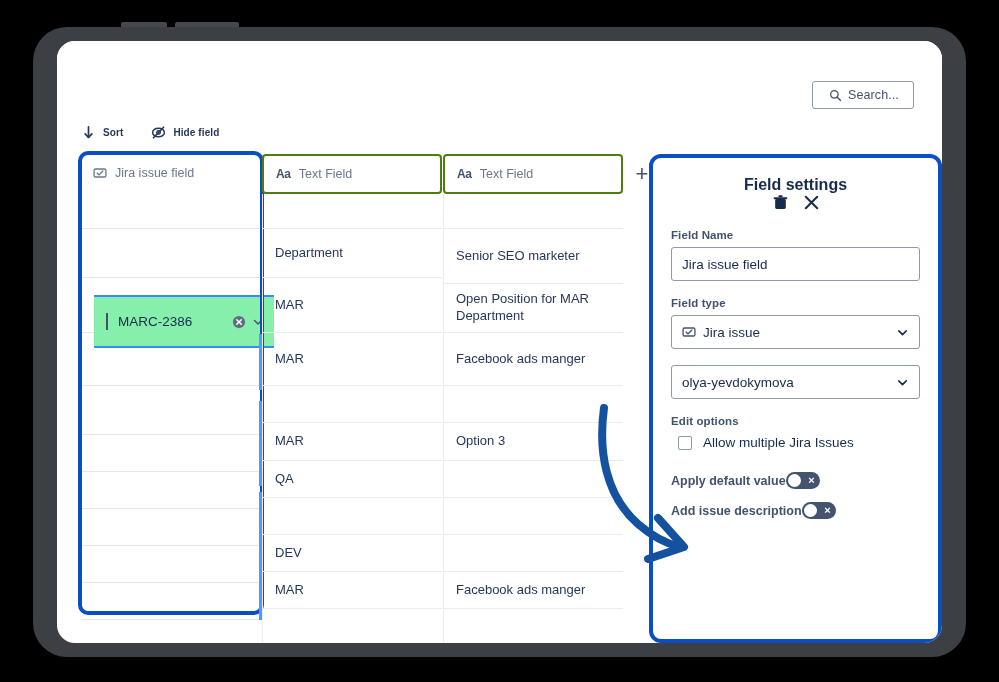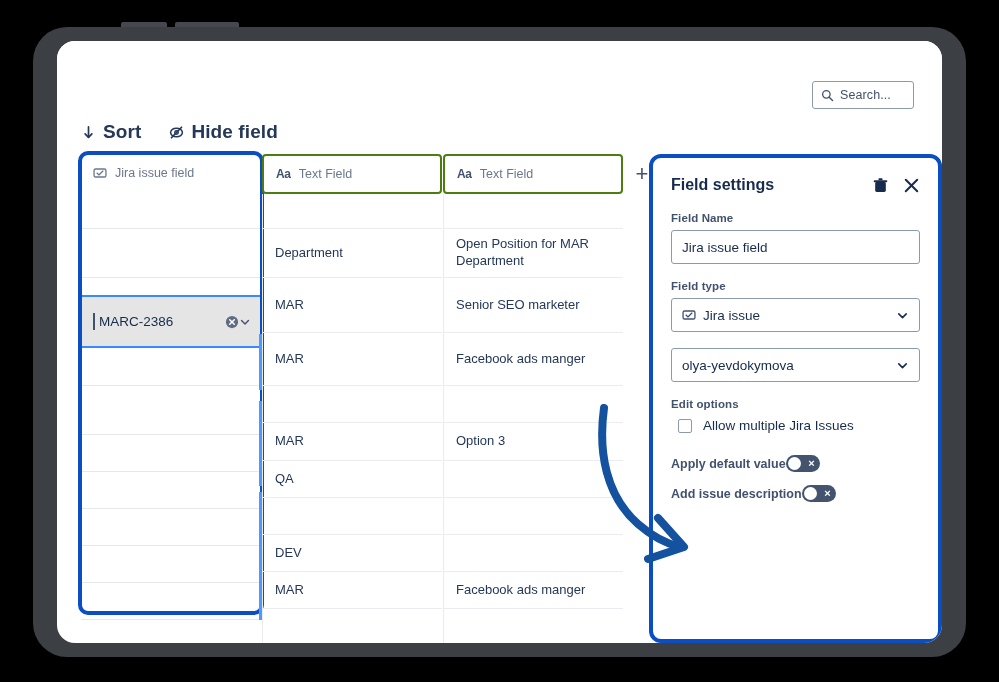--- a/index.html
+++ b/index.html
@@ -46,39 +46,39 @@
     position: absolute; left: 0; top: 0;
     width: 885px; height: 72px;
     background: #fff;
   }
   #search-box {
     position: absolute; right: 28px; top: 40px;
     width: 102px; height: 28px;
     border: 1px solid #8c9bab;
     border-radius: 3px;
     display: flex; align-items: center;
-    padding: 0 8px; gap: 6px;
+    padding: 0 16px; gap: 6px;
     background: #fff;
   }
   #search-box .ph {
     font-size: 12.5px; color: #42526e;
     letter-spacing: .1px; white-space: nowrap;
   }
   .mag { width: 13px; height: 13px; flex: 0 0 auto; }
 
   
   #toolbar {
     position: absolute; left: 0; top: 76px;
     height: 30px; width: 885px;
     display: flex; align-items: center;
     padding-left: 24px; gap: 28px;
   }
   .tb-btn {
     display: flex; align-items: center; gap: 7px;
-    font-size: 19px; font-weight: bold; color: #253858;
+    font-size: 10px; font-weight: bold; color: #253858;
     cursor: pointer; letter-spacing: .1px;
   }
   .tb-ico { width: 15px; height: 15px; display: block; }
 
   
   #grid {
     position: absolute; left: 24px; top: 113px;
     width: 861px; height: 489px;
   }
   .col { position: absolute; top: 0; }
@@ -122,27 +122,27 @@
   #col-a-outline {
     position: absolute; left: -3px; top: -3px;
     width: 186px; height: 464px;
     border: 4px solid #0b4ec1;
     border-radius: 10px;
     pointer-events: none;
   }
 
   
   #jira-cell {
-    position: absolute; left: 0; top: 141px;
+    position: absolute; left: 13px; top: 141px;
     width: 180px; height: 53px;
-    background: #e5e5e5;
+    background: #86efac;
     border-top: 2px solid #388bff;
     border-bottom: 2px solid #388bff;
     display: flex; align-items: center;
-    padding: 0 10px 0 12px; 
+    padding: 0 10px 0 12px; gap: 6px;
   }
   #jira-cell .caret-bar {
     width: 2px; height: 17px; background: #42526e; flex: 0 0 auto;
   }
   #jira-cell .val {
     flex: 1; font-size: 13.5px; color: #172b4d; padding-left: 4px;
   }
   .clear-ico { width: 14px; height: 14px; flex: 0 0 auto; cursor: pointer; }
   .chev-sm { width: 12px; height: 12px; flex: 0 0 auto; cursor: pointer; }
 
@@ -156,22 +156,23 @@
   #settings-panel {
     position: absolute;
     left: 592px; top: 113px;
     width: 293px; height: 489px;
     background: #fff;
     border: 4px solid #0b4ec1;
     border-radius: 12px;
     padding: 18px 18px 0 18px;
   }
   #panel-head {
-    display: flex; align-items: center; justify-content: space-between;
+    display: flex; align-items: center; justify-content: flex-start;
     margin-bottom: 18px;
+    flex-direction: column;
   }
   #panel-title { font-size: 16px; font-weight: bold; color: #172b4d; }
   #panel-actions { display: flex; align-items: center; gap: 14px; }
   .panel-ico { width: 17px; height: 17px; cursor: pointer; }
 
   .fld-label {
     font-size: 11.5px; font-weight: bold; color: #42526e;
     margin-bottom: 6px; letter-spacing: .1px; margin-top: 14px;
   }
   .req { color: #de350b; }
@@ -347,25 +348,25 @@
 
       <div class="col" id="col-c">
         <div class="col-head orange">
           <span class="aa-ico">Aa</span>
           <span>Text Field</span>
         </div>
         <div class="cells">
           <div class="cell" style="height:35px">
               <span class="txt"></span>
             </div>
+          <div class="cell" style="height:55px">
+              <span class="txt">Senior SEO marketer</span>
+            </div>
           <div class="cell" style="height:49px">
               <span class="txt">Open Position for MAR Department</span>
-            </div>
-          <div class="cell" style="height:55px">
-              <span class="txt">Senior SEO marketer</span>
             </div>
           <div class="cell" style="height:53px">
               <span class="txt">Facebook ads manger</span>
             </div>
           <div class="cell" style="height:37px">
               <span class="txt"></span>
             </div>
           <div class="cell" style="height:38px">
               <span class="txt">Option 3</span>
             </div>

